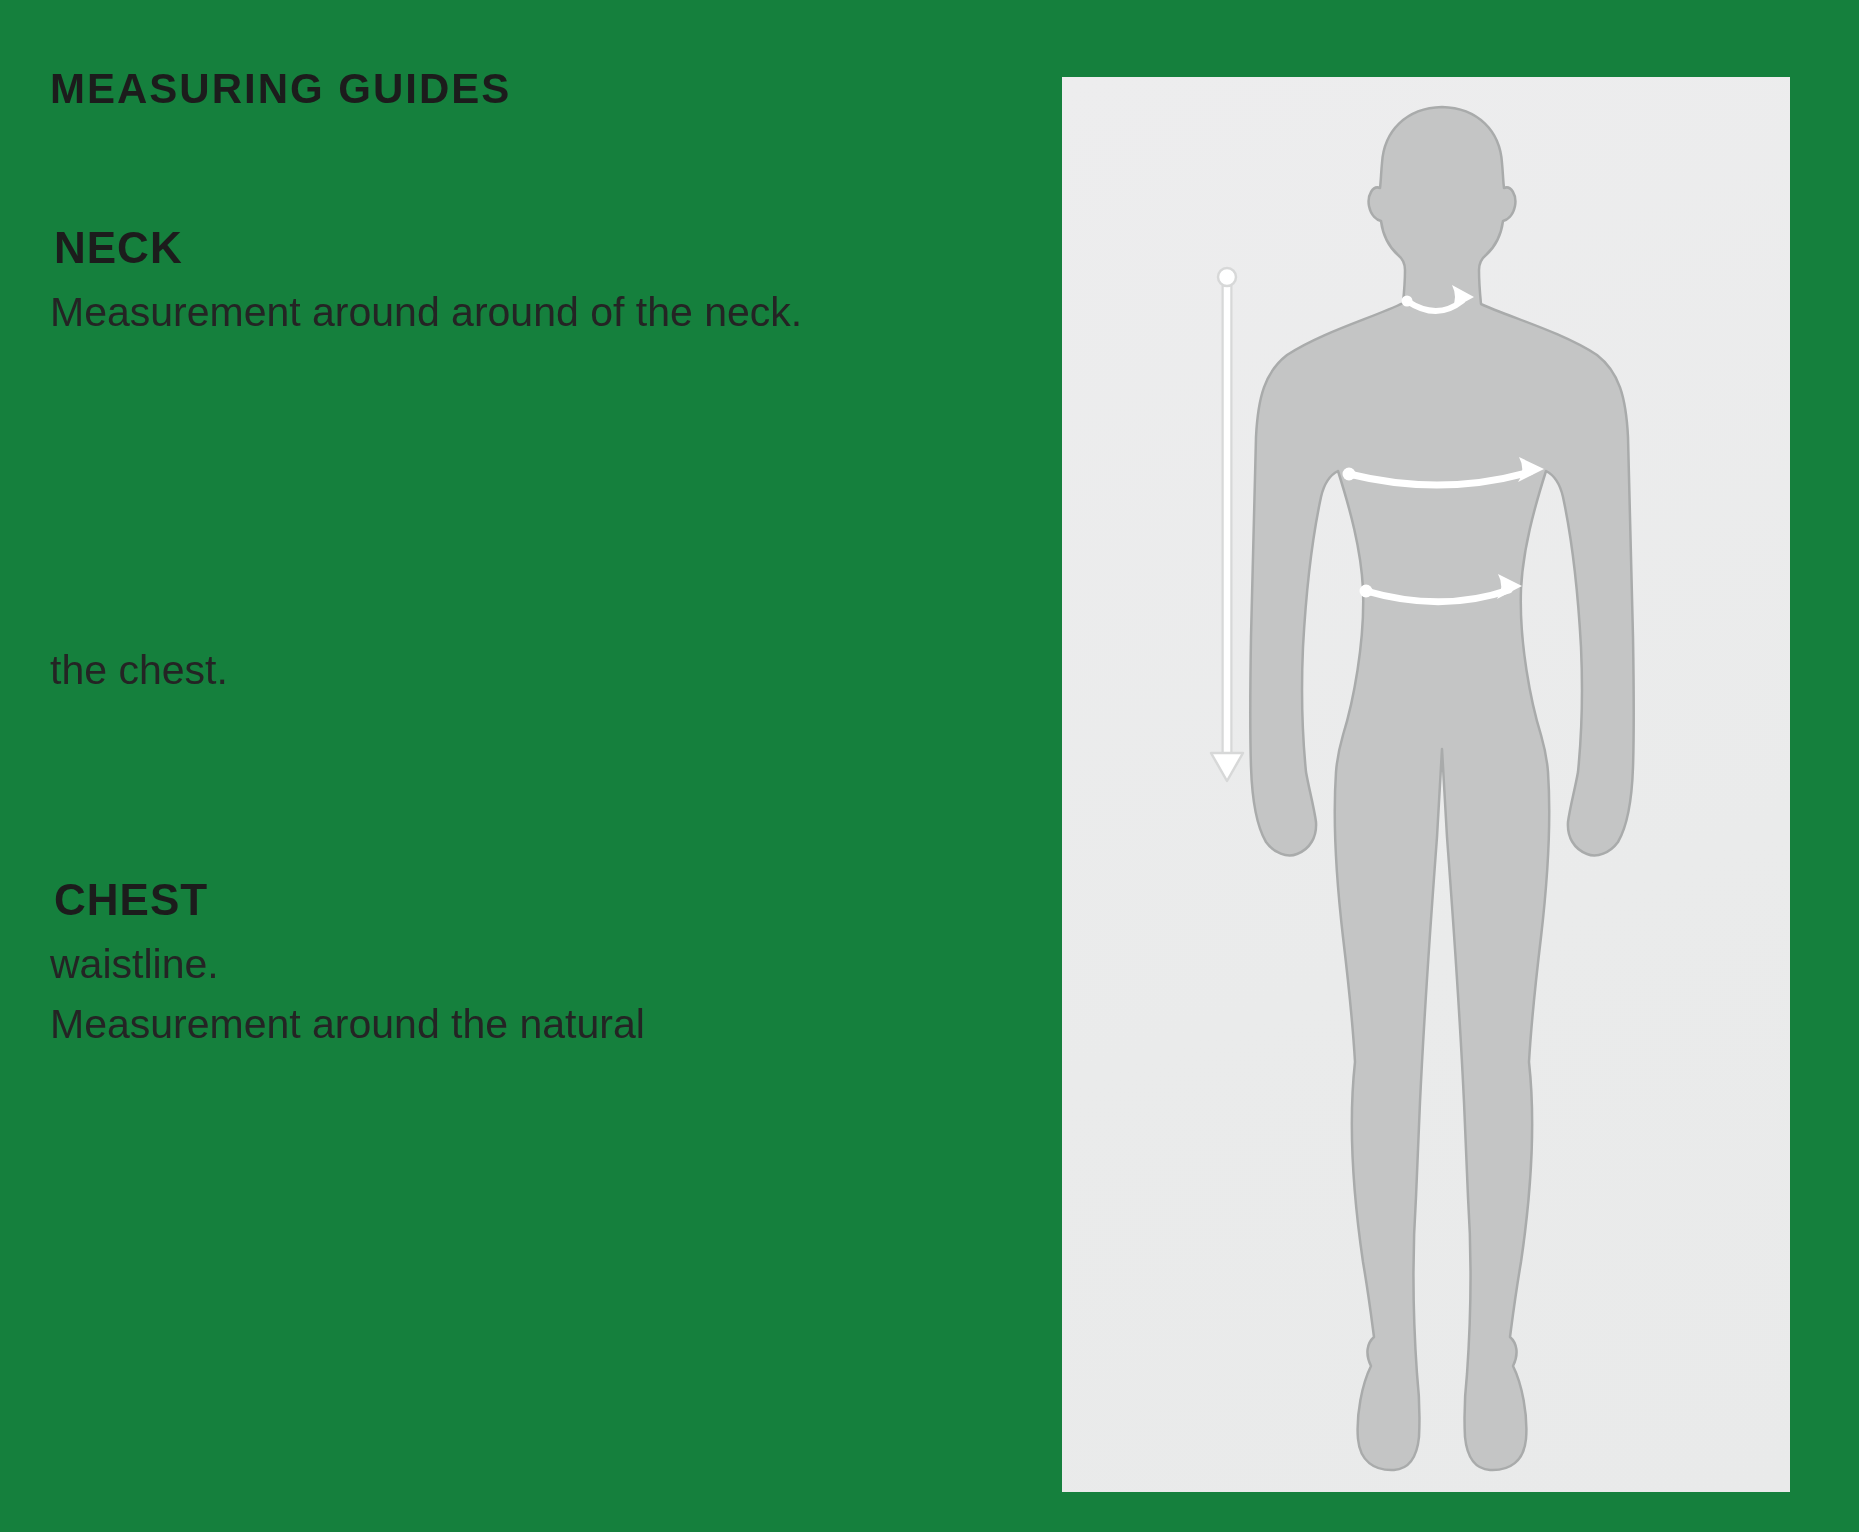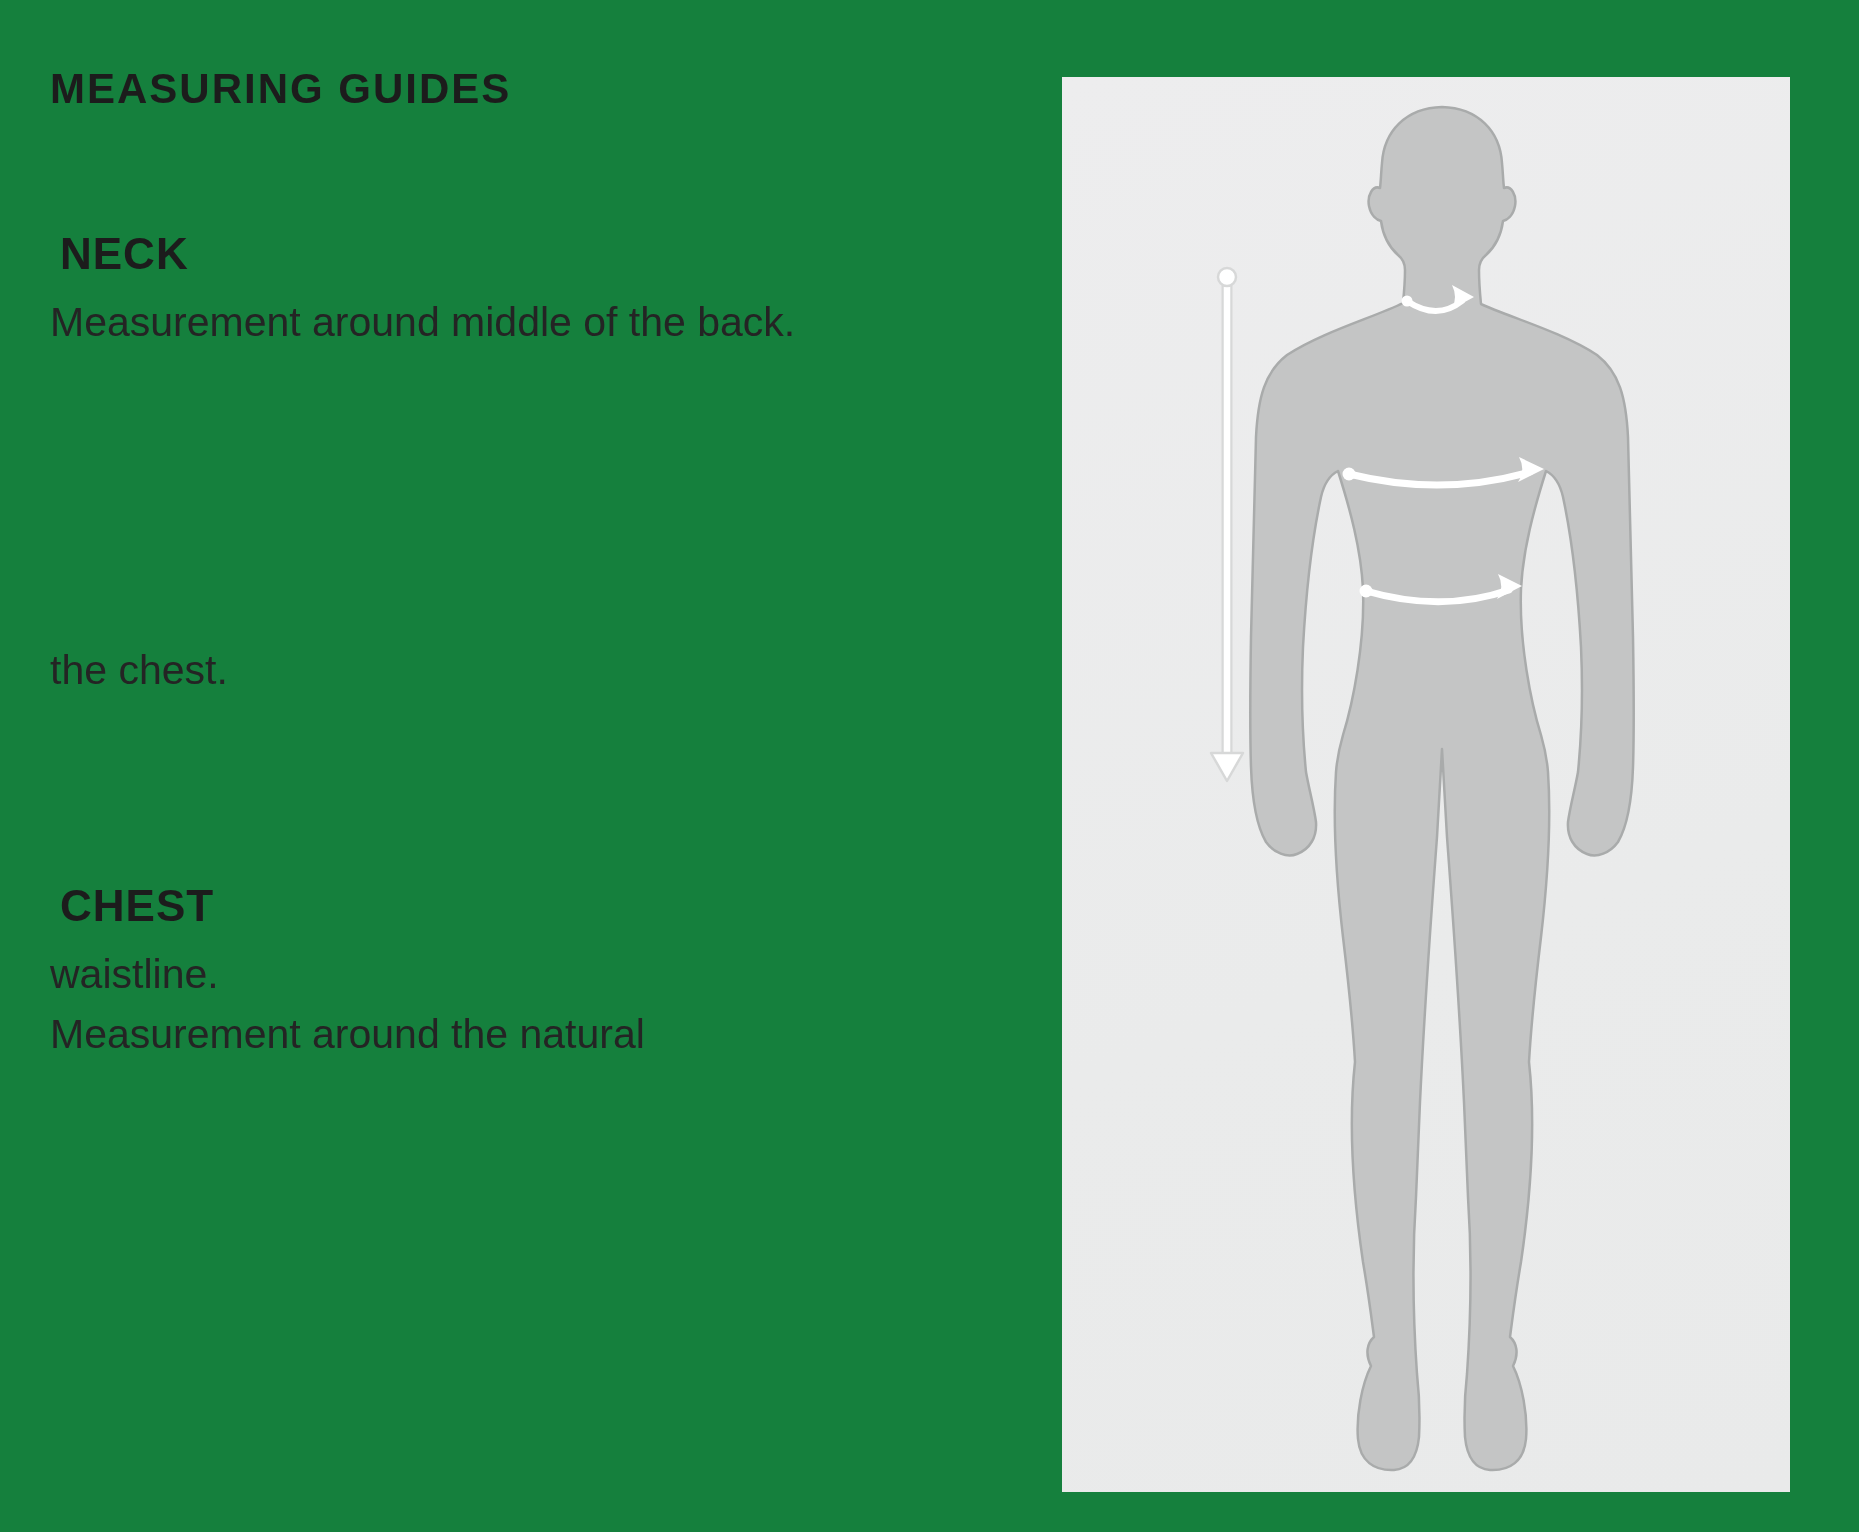--- a/index.html
+++ b/index.html
@@ -33,21 +33,21 @@
     line-height: 50px;
     color: #1c1c1c;
     white-space: nowrap;
   }
   .guide-section {
     position: absolute;
     left: 0;
     margin: 0;
   }
   .guide-section h2 {
-    margin: 10px;
+    margin: 4px;
     font-size: 44px;
     font-weight: 700;
     letter-spacing: 1px;
     line-height: 56px;
     color: #1c1c1c;
     white-space: nowrap;
   }
   .guide-section .desc {
     margin-top: 6px;
   }
@@ -81,21 +81,21 @@
 <body>
 
 <div class="canvas">
 
   <div class="text-col">
     <h1 class="page-title">MEASURING GUIDES</h1>
 
     <section class="guide-section sec-neck">
       <h2>NECK</h2>
       <div class="desc">
-        <div class="ln">Measurement around middle of the back.</div>
+        <div class="ln">Measurement around around of the neck.</div>
       </div>
     </section>
 
     <section class="guide-section sec-sleeve">
     </section>
 
     <section class="guide-section sec-chest">
       <div class="desc">
         <div class="ln">the chest.</div>
       </div>

